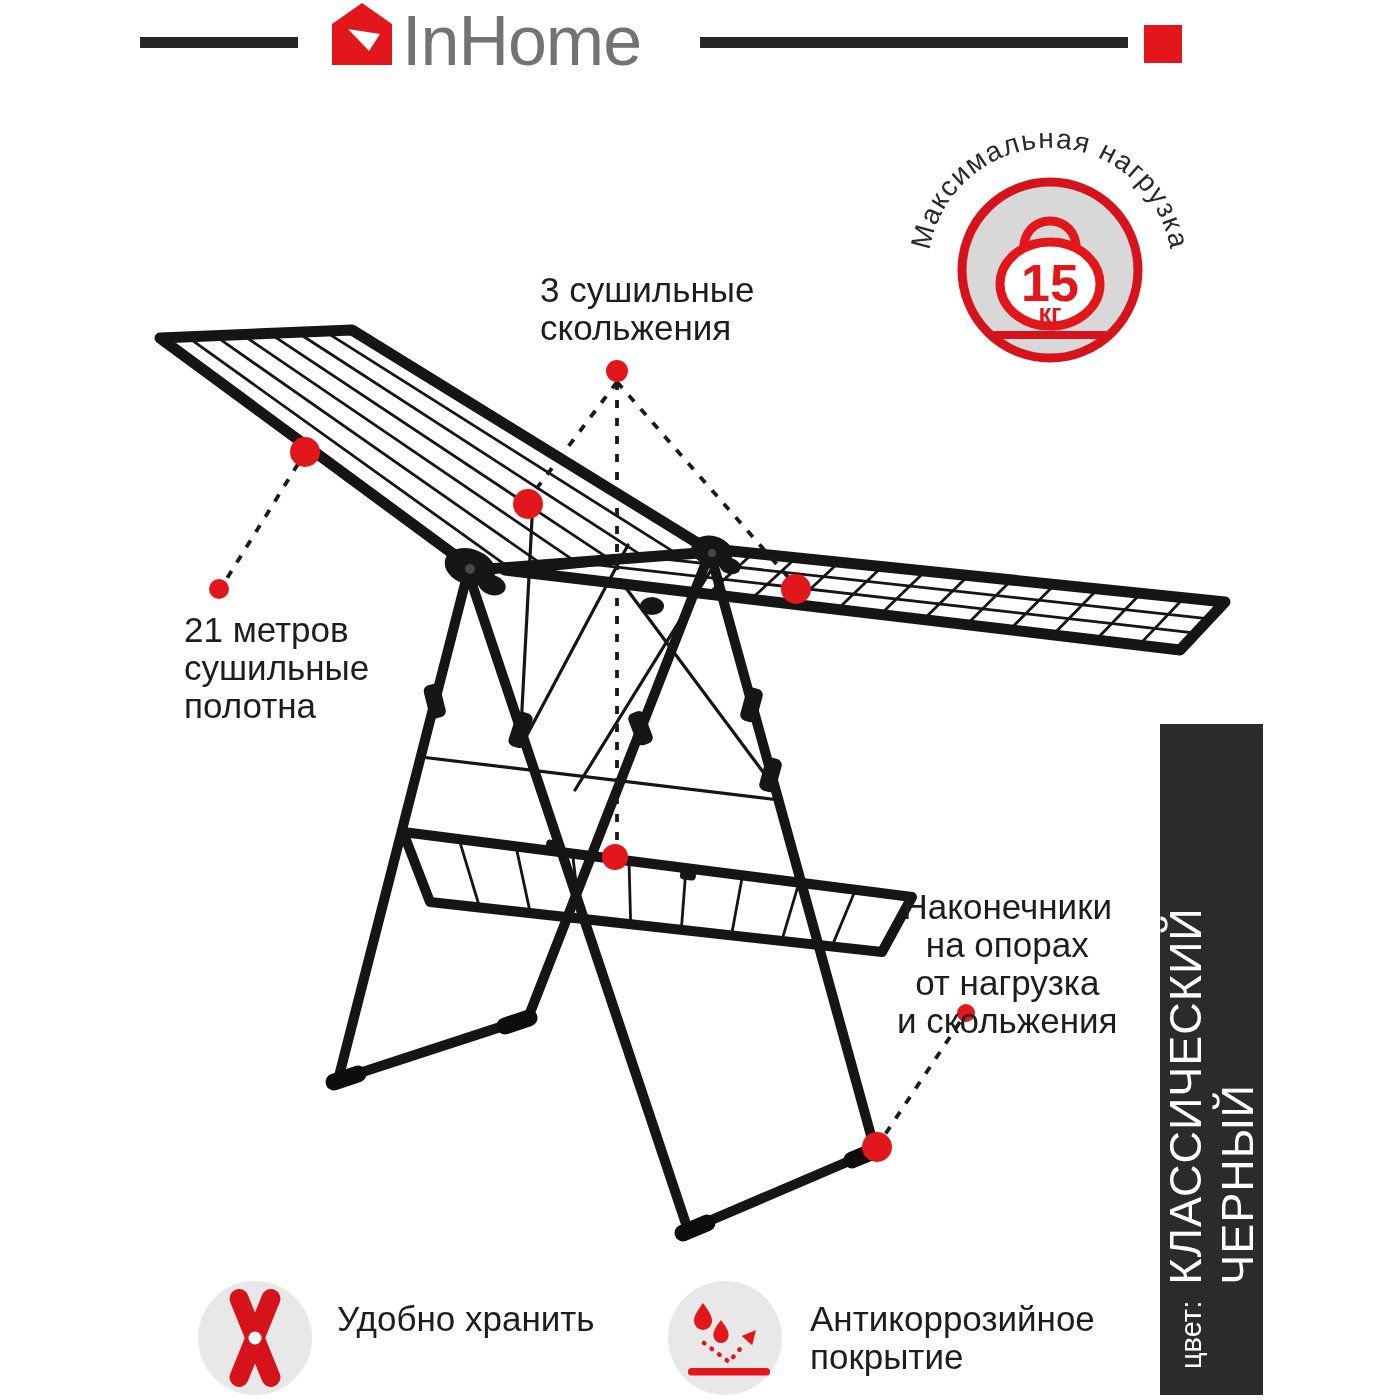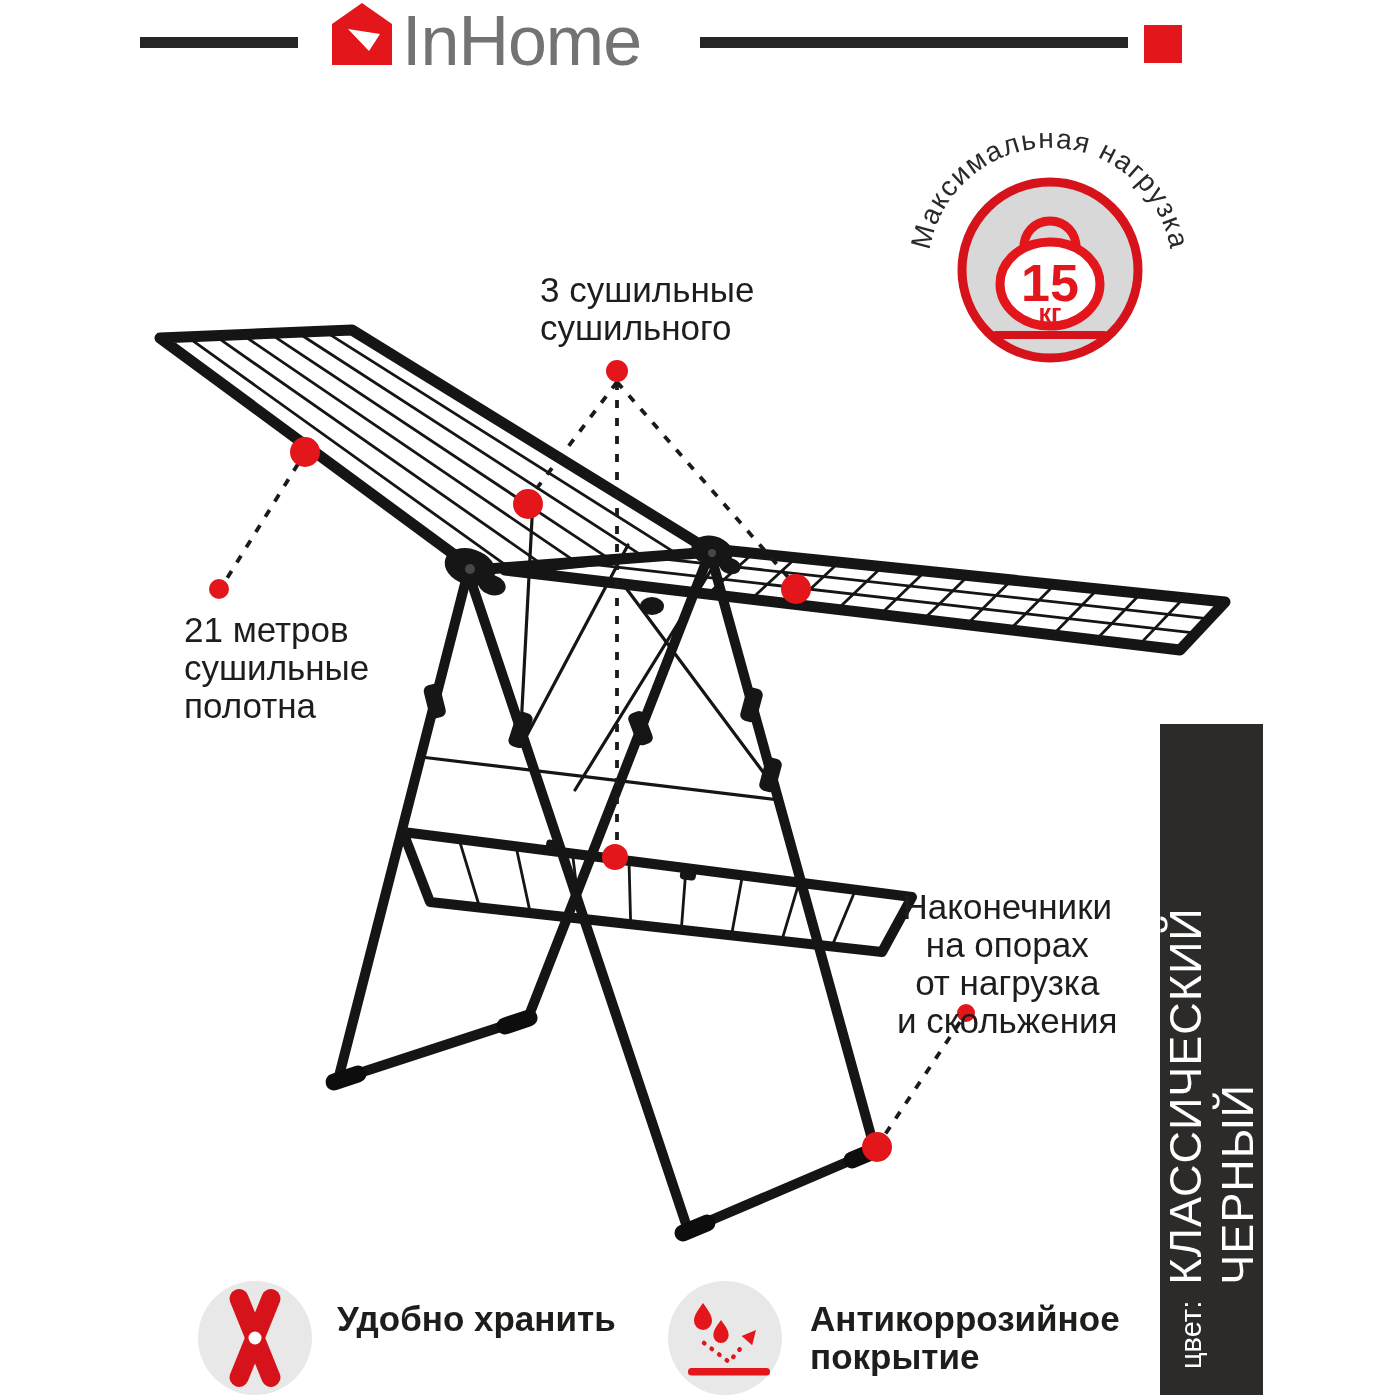--- a/index.html
+++ b/index.html
@@ -7,21 +7,21 @@
     position:relative; width:1400px; height:1400px; background:#ffffff;
     font-family:"Liberation Sans","DejaVu Sans",sans-serif; color:#1d1d1b; overflow:hidden;
   }
   .layer { position:absolute; left:0; top:0; }
   .txt { position:absolute; white-space:nowrap; }
   .logo-text { left:402px; top:6px; font-size:70px; line-height:1; font-weight:400; color:#737373; letter-spacing:-1px; }
   .callout { font-size:35px; line-height:38px; }
   .callout-surfaces { left:540px; top:271px; width:330px; }
   .callout-length { left:184px; top:611px; text-align:left; }
   .callout-tips { left:897px; top:888px; text-align:center; }
-  .feature-text { font-size:35px; line-height:38px;font-weight:bold; }
+  .feature-text { font-size:35px; line-height:38px; }
   .feature-text-1 { left:337px; top:1300px; }
   .feature-text-2 { left:810px; top:1300px; }
   .colorbar { position:absolute; left:1160px; top:724px; width:103px; height:671px; background:#2d2b2a; }
   .colorbar-inner {
     position:absolute; left:1160px; top:1395px; width:671px; height:103px;
     transform:rotate(-90deg); transform-origin:0 0;
     display:flex; align-items:baseline; gap:16px; padding-left:26px; box-sizing:border-box; color:#ffffff;
   }
   .colorbar-label { font-size:29px; }
   .colorbar-value { font-size:45px; letter-spacing:1px; }
@@ -192,21 +192,21 @@
       <path d="M756,1330 L752.2,1345.2 L741.6,1336 Z"></path>
       <rect x="688" y="1368" width="82" height="7.5" rx="3.5"></rect>
     </g>
   </g>
 </svg>
 
 <div class="txt logo-text">InHome</div>
 
 <div class="txt callout callout-surfaces">
   <div>3 сушильные</div>
-  <div>сушильного</div>
+  <div>скольжения</div>
 </div>
 
 <div class="txt callout callout-length">
   <div>21 метров</div>
   <div>сушильные</div>
   <div>полотна</div>
 </div>
 
 <div class="txt callout callout-tips">
   <div>Наконечники</div>

